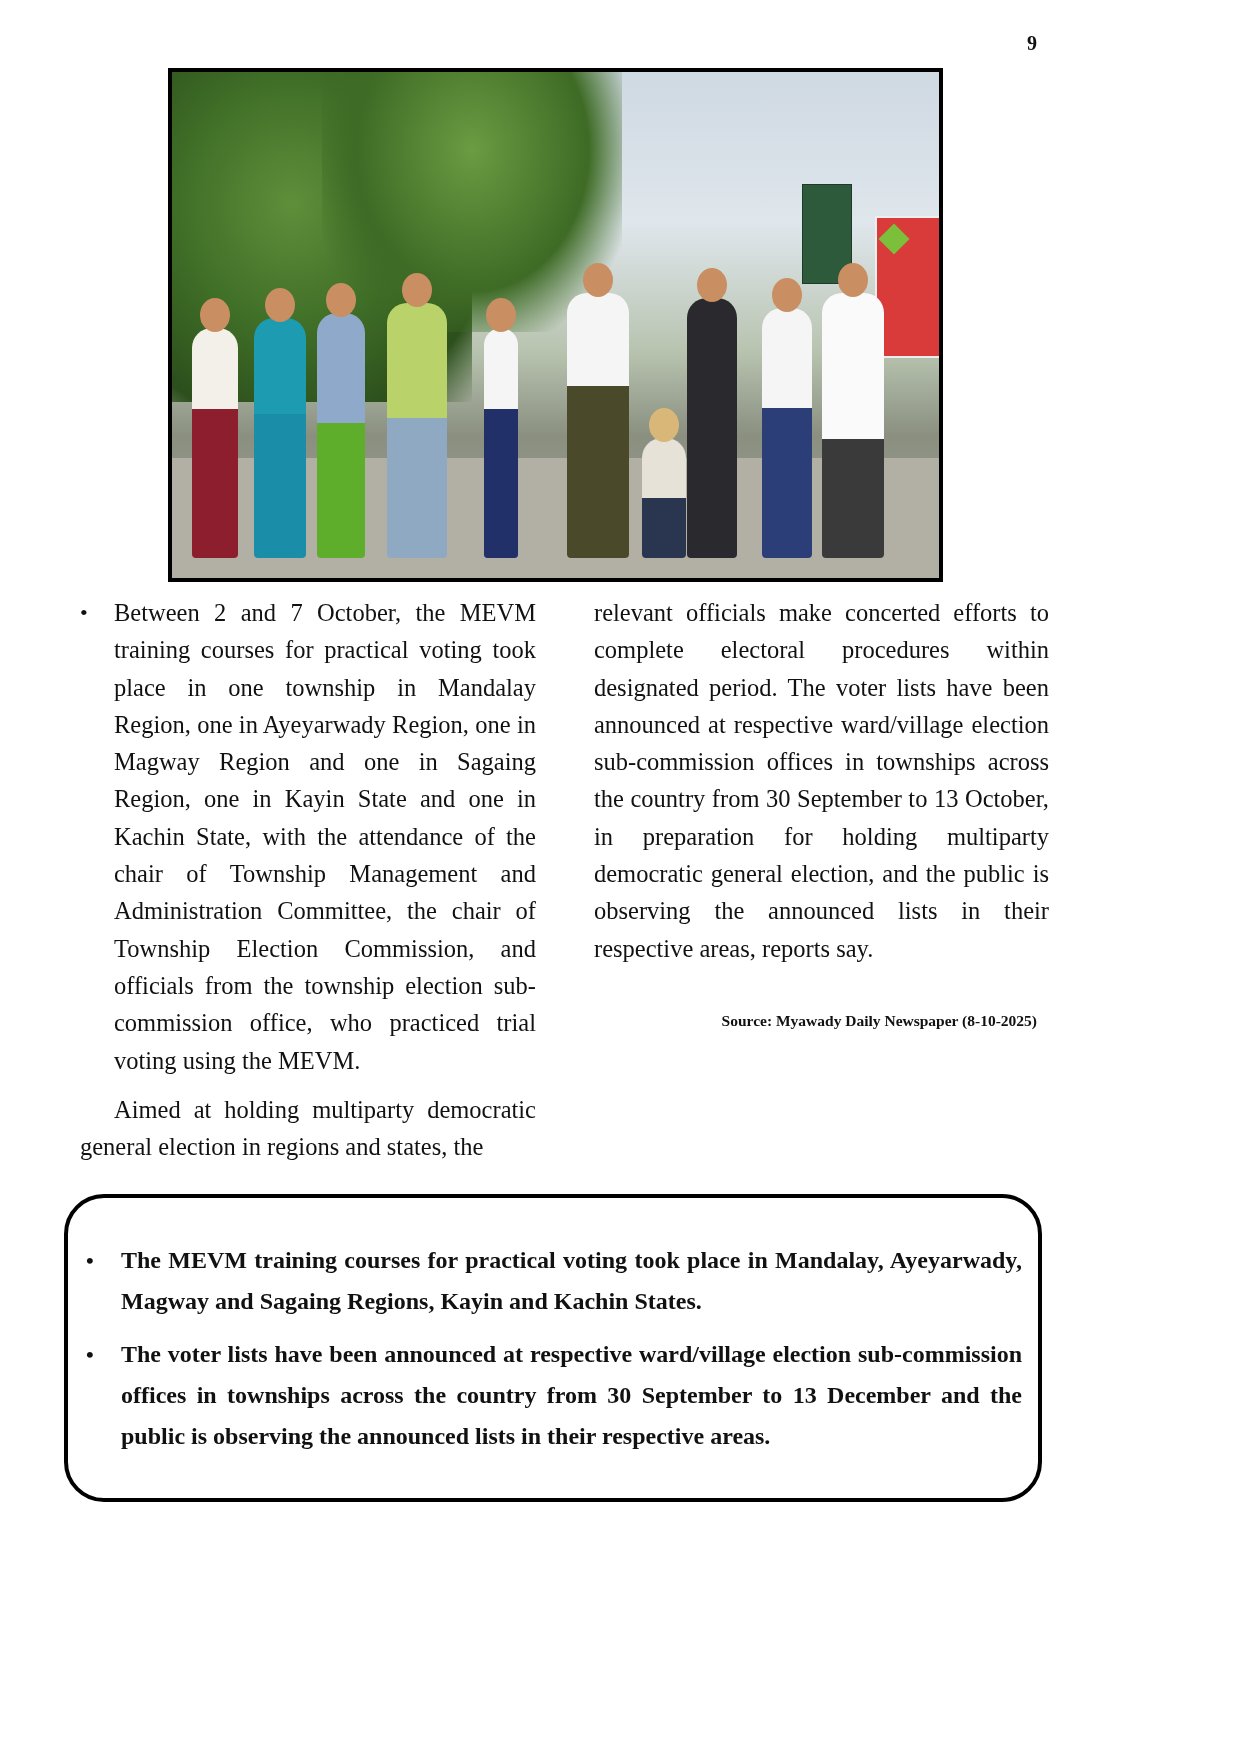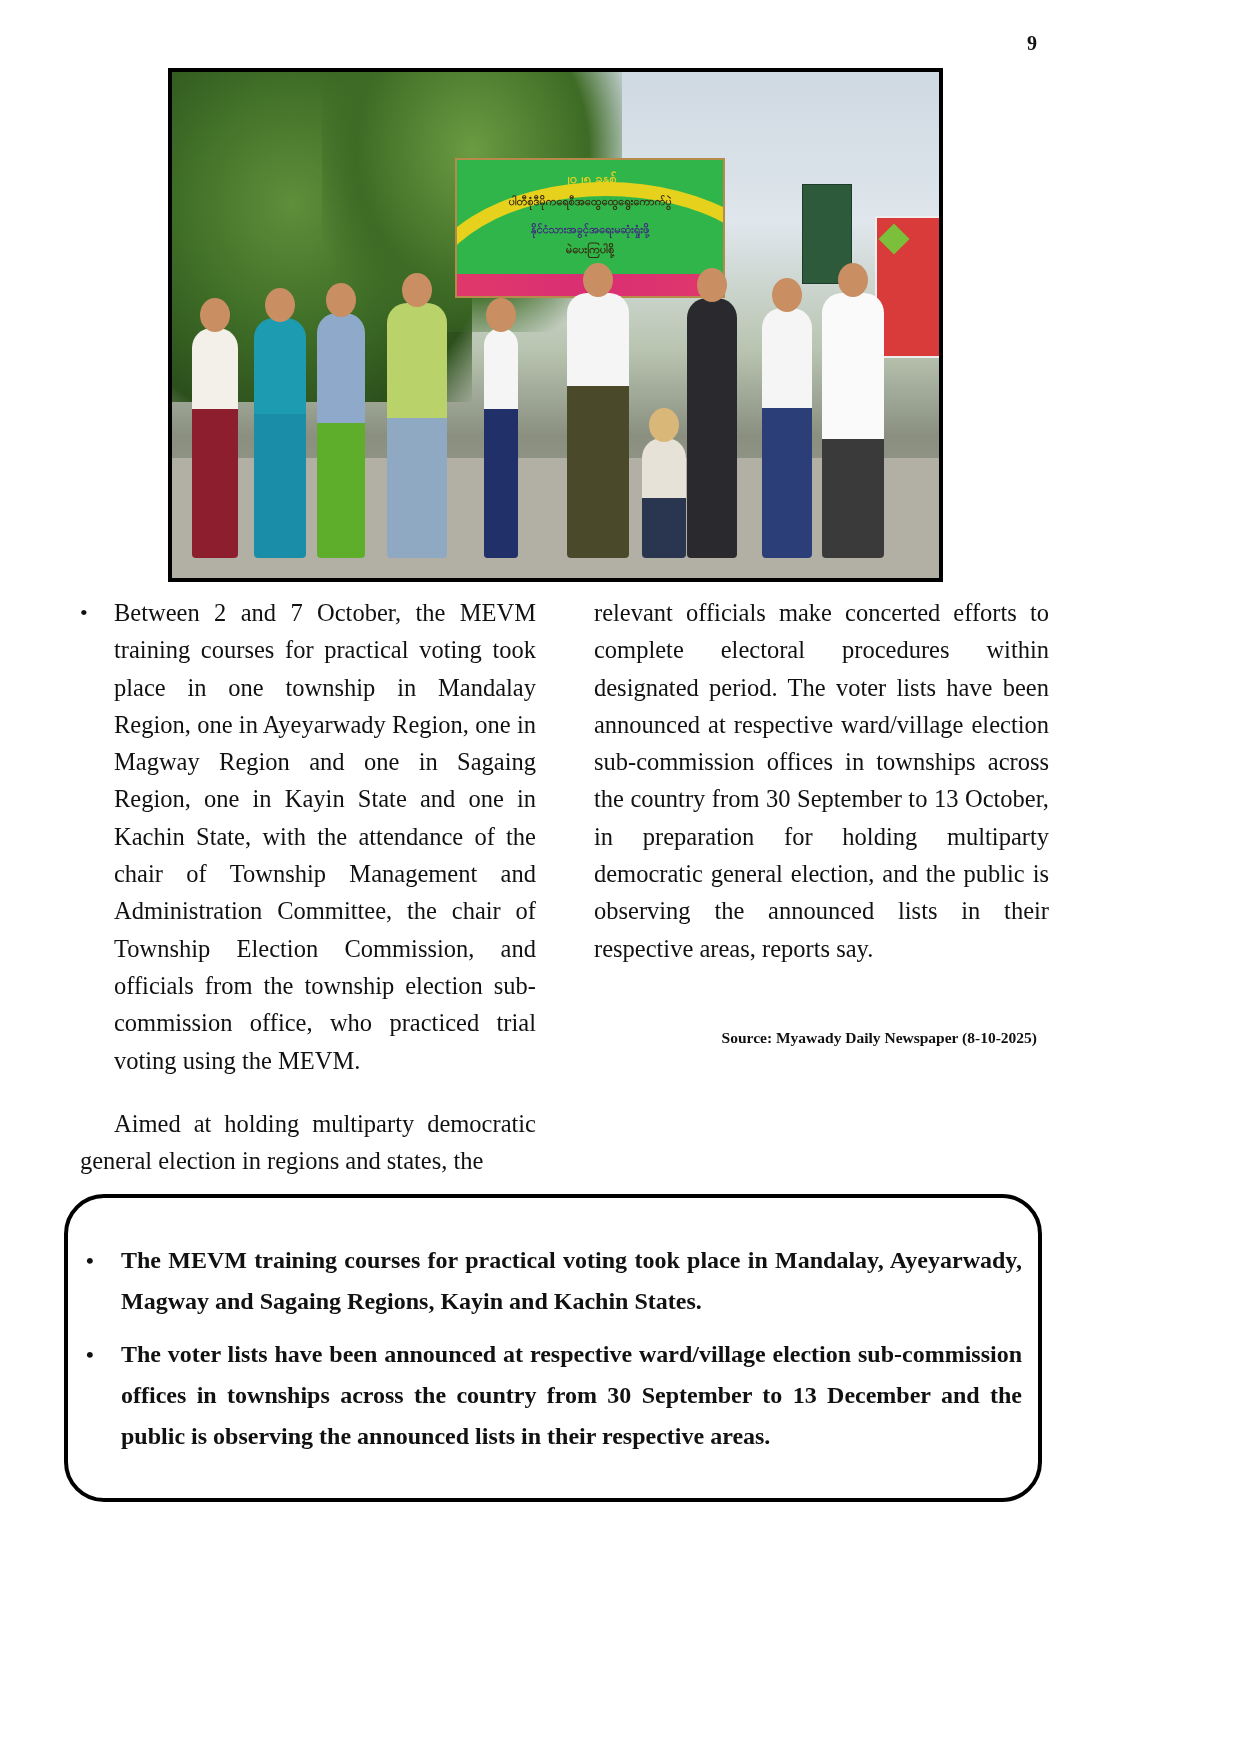--- a/index.html
+++ b/index.html
@@ -75,24 +75,24 @@
   .col {
     position: absolute; top: 594px; width: 463px;
     font-size: 24.5px; line-height: 37.3px; text-align: justify;
   }
   .col-left { left: 80px; width: 456px; }
   .col-right { left: 594px; width: 455px; }
   .bullet-row { position: relative; padding-left: 34px; }
   .bullet-dot {
     position: absolute; left: 0; top: 0; font-size: 22px;
   }
-  .para-indent { text-indent: 34px; margin-top: 26px; }
+  .para-indent { text-indent: 34px; margin-top: 12px; }
   .source {
     position: absolute; right: 204px; top: 1012px;
-    font-weight: bold; font-size: 15.5px; margin-top: 17px;
+    font-weight: bold; font-size: 15.5px;
   }
   
   .summary {
     position: absolute; left: 64px; top: 1194px; width: 970px; height: 300px;
     border: 4px solid #000; border-radius: 40px;
   }
   .summary-list {
     position: absolute; left: 18px; top: 42px; width: 936px;
     font-weight: bold; font-size: 24px; line-height: 41px; text-align: justify;
   }
@@ -101,26 +101,20 @@
 </style>
 </head>
 <body>
 
 <div class="page-number">9</div>
 
 <div class="photo">
   <div class="trees"></div>
   <div class="trees2"></div>
   <div class="billboard"></div>
-  <div class="banner">
-    <div class="banner-text bt1">၂၀၂၅ ခုနှစ်</div>
-    <div class="banner-text bt2">ပါတီစုံဒီမိုကရေစီအထွေထွေရွေးကောက်ပွဲ</div>
-    <div class="banner-text bt3">နိုင်ငံသားအခွင့်အရေးမဆုံးရှုံးဖို့</div>
-    <div class="banner-text bt4">မဲပေးကြပါစို့</div>
-  </div>
   <div class="red-sign">
     <div class="red-sign-logo"></div>
   </div>
   <div class="ground"></div>
   <div class="people">
     <div class="person" style="left:20px;width:46px;height:230px;background:linear-gradient(#f3f0ea 0 35%,#8c1e2e 35%);">
         <div class="head"></div>
       </div>
     <div class="person" style="left:82px;width:52px;height:240px;background:linear-gradient(#1d9bb0 0 40%,#1a8ea8 40%);">
         <div class="head"></div>

